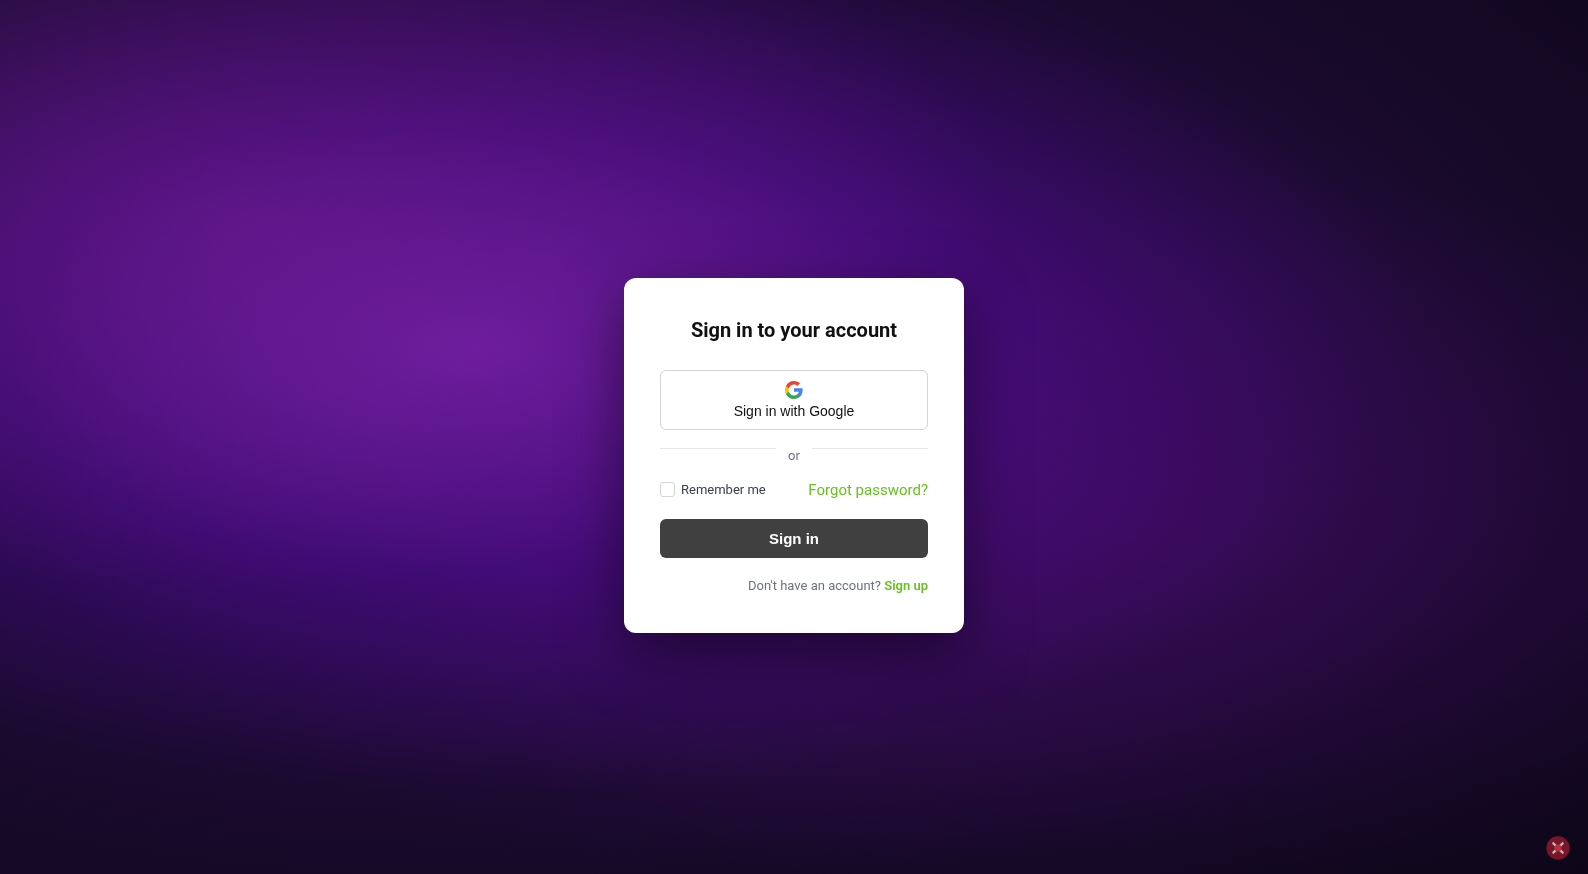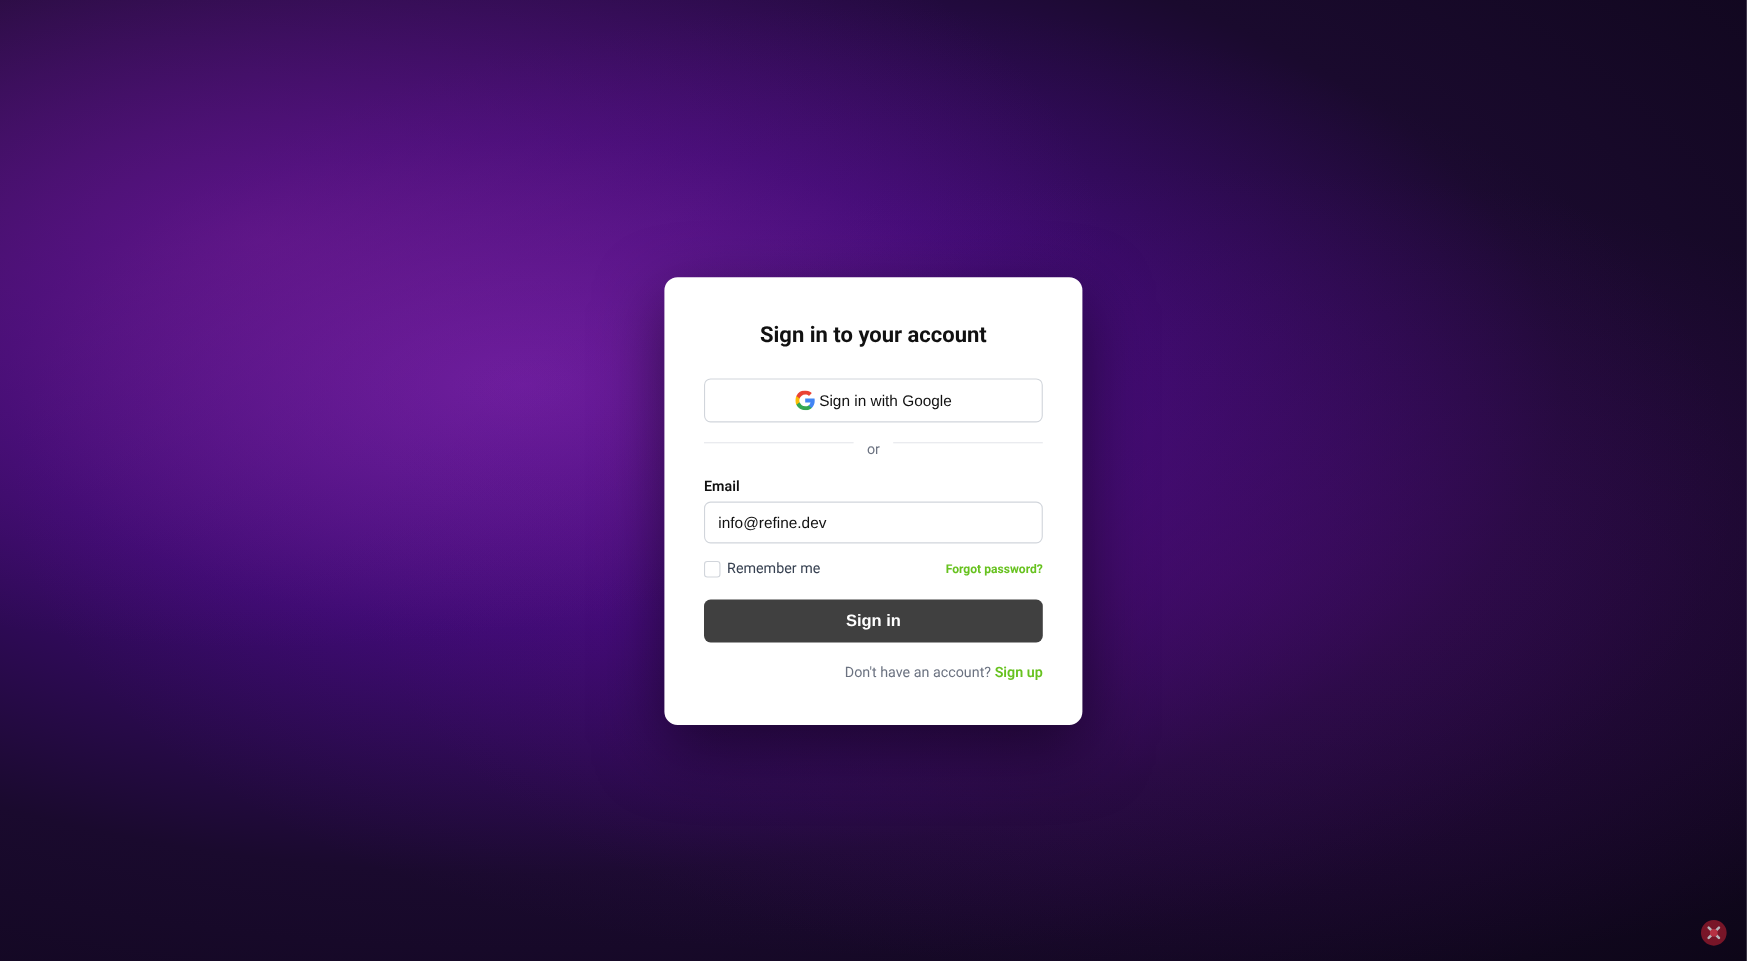--- a/index.html
+++ b/index.html
@@ -28,21 +28,21 @@
         radial-gradient(ellipse at 15% 25%, rgba(120, 30, 150, 0.5) 0%, transparent 40%),
         radial-gradient(ellipse at 70% 60%, rgba(80, 10, 120, 0.4) 0%, transparent 50%),
         radial-gradient(ellipse at 50% 50%, rgba(100, 20, 160, 0.3) 0%, transparent 70%);
       pointer-events: none;
     }
 
     .card {
       background: #fff;
       border-radius: 12px;
       padding: 40px 36px;
-      width: 380px;
+      width: 340px;
       box-shadow: 0 20px 60px rgba(0,0,0,0.5);
       position: relative;
       z-index: 1;
       margin-top: 36px;
     }
 
     .card-title {
       font-size: 20px;
       font-weight: 700;
       color: #111;
@@ -58,20 +58,21 @@
       width: 100%;
       padding: 10px 16px;
       border: 1.5px solid #d1d5db;
       border-radius: 6px;
       background: #fff;
       cursor: pointer;
       font-size: 14px;
       font-weight: 500;
       color: #111;
       transition: background 0.15s;
+      flex-direction: column;
     }
 
     .google-icon {
       width: 18px;
       height: 18px;
       display: flex;
       align-items: center;
       justify-content: center;
       font-size: 14px;
       font-weight: 700;
@@ -147,24 +148,24 @@
       -webkit-appearance: none;
     }
 
     .remember-label {
       font-size: 13px;
       color: #374151;
       cursor: pointer;
     }
 
     .forgot-link {
-      font-size: 11px;
+      font-size: 15px;
       color: #67c21f;
       text-decoration: none;
-      font-weight: 700;
+      font-weight: 400;
     }
 
     .sign-in-btn {
       width: 100%;
       padding: 11px;
       background: #404040;
       border: none;
       border-radius: 6px;
       color: #fff;
       font-size: 15px;
@@ -212,24 +213,20 @@
     </span>
     <span>Sign in with Google</span>
   </button>
 
   <div class="divider">
     <div class="divider-line"></div>
     <span class="divider-text">or</span>
     <div class="divider-line"></div>
   </div>
 
-  <div class="form-group">
-    <label class="form-label">Email</label>
-    <input type="email" class="form-input" value="info@refine.dev" style="">
-  </div>
 
 
   <div class="form-footer">
     <label class="remember-me">
       <input type="checkbox" class="remember-checkbox" style="">
       <span class="remember-label">Remember me</span>
     </label>
     <a href="#" class="forgot-link">Forgot password?</a>
   </div>
 

